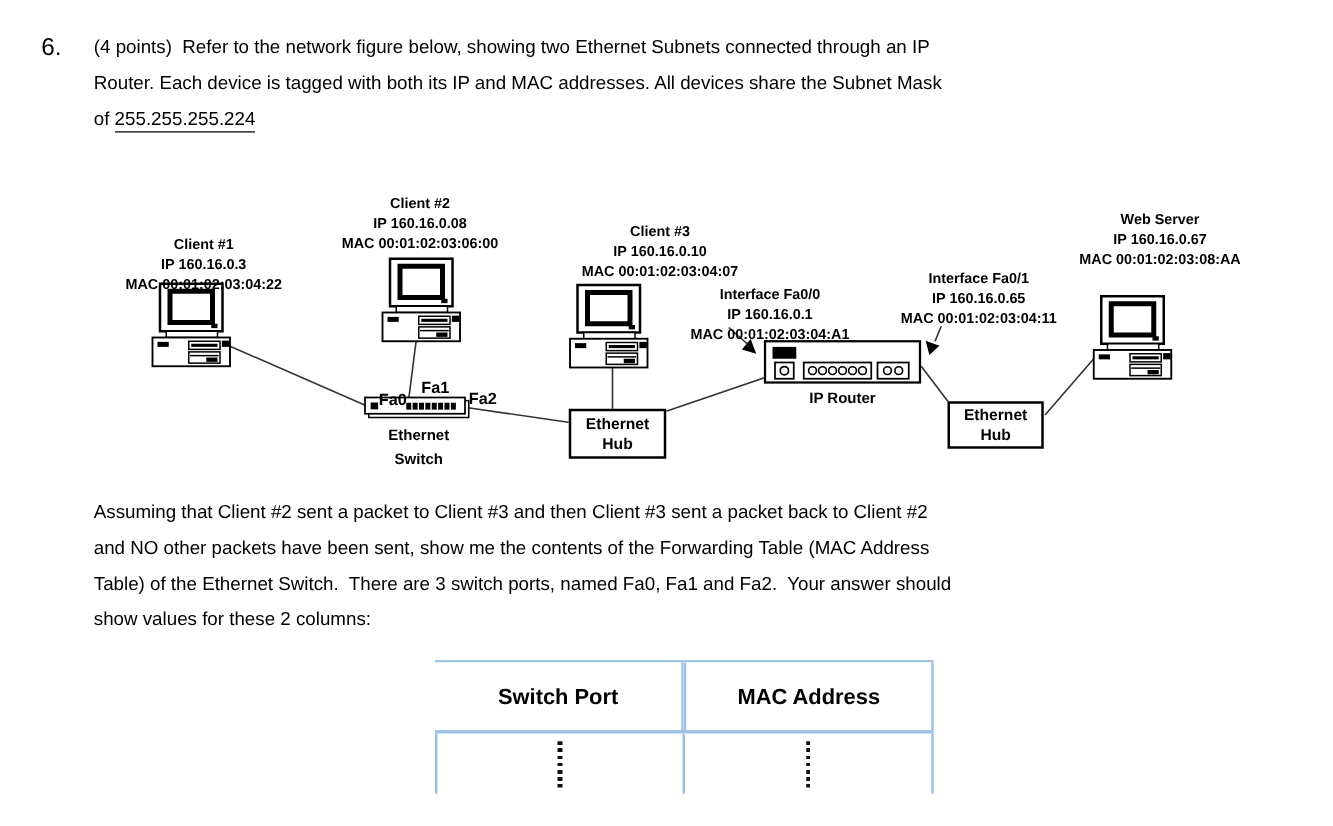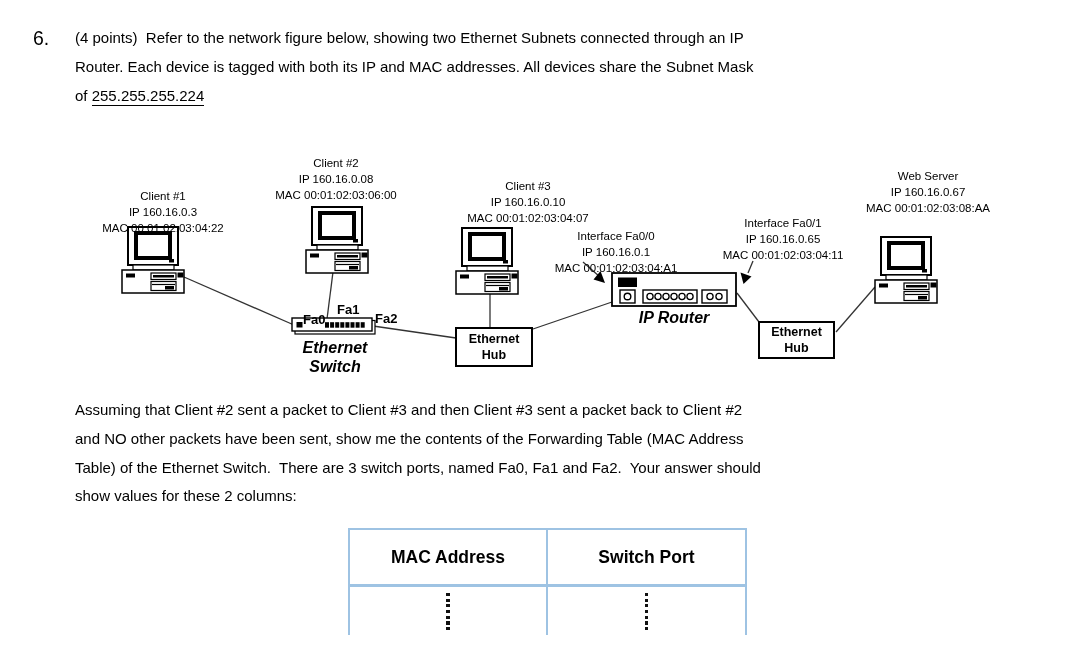--- a/index.html
+++ b/index.html
@@ -11,25 +11,25 @@
   .qnum { position:absolute; left:33px; top:24px; font-size:19.5px; line-height:28.8px; }
   .qtext { position:absolute; font-size:15px; line-height:28.8px; }
   .qtext .qline { white-space:pre; }
   .q1 { left:75px; top:24px; }
   .q2 { left:75px; top:396px; }
   .mask-underline { border-bottom:1.7px solid #000; padding-bottom:1px; }
   
   svg.diagram { position:absolute; left:0; top:0; }
   .nodelabel {
     position:absolute; transform:translateX(-50%); text-align:center;
-    font-weight:normal; font-size:11.5px; line-height:16px; white-space:nowrap;
+    font-weight:bold; font-size:11.5px; line-height:16px; white-space:nowrap;
   }
   .boxlabel {
     position:absolute; transform:translateX(-50%); text-align:center;
-    font-weight:bold; font-size:16px; line-height:18.5px; white-space:nowrap;font-style:italic;
+    font-weight:bold; font-size:12px; line-height:18.5px; white-space:nowrap;
   }
   .portlabel { position:absolute; font-weight:bold; font-size:13px; line-height:13px; }
   .hub {
     position:absolute; border:2px solid #000; background:#fff; box-sizing:border-box;
     display:flex; flex-direction:column; align-items:center; justify-content:center;
     font-weight:bold; font-size:12.5px; line-height:16.5px; text-align:center;
   }
   
   .tbl { position:absolute; left:348px; top:528px; width:399px; --tb:#9EC3E3; }
   .tbl .row { display:flex; }
@@ -180,22 +180,22 @@
 
   <div class="qtext q2">
     <div class="qline">Assuming that Client #2 sent a packet to Client #3 and then Client #3 sent a packet back to Client #2</div>
     <div class="qline">and NO other packets have been sent, show me the contents of the Forwarding Table (MAC Address</div>
     <div class="qline">Table) of the Ethernet Switch.  There are 3 switch ports, named Fa0, Fa1 and Fa2.  Your answer should</div>
     <div class="qline">show values for these 2 columns:</div>
   </div>
 
   <div class="tbl">
     <div class="row head">
+      <div class="td c2">Switch Port</div>
       <div class="td c1">MAC Address</div>
-      <div class="td c2">Switch Port</div>
     </div>
     <div class="row body">
       <div class="td c1">
           <span class="vdots"></span>
         </div>
       <div class="td c2">
           <span class="vdots"></span>
         </div>
     </div>
   </div>

